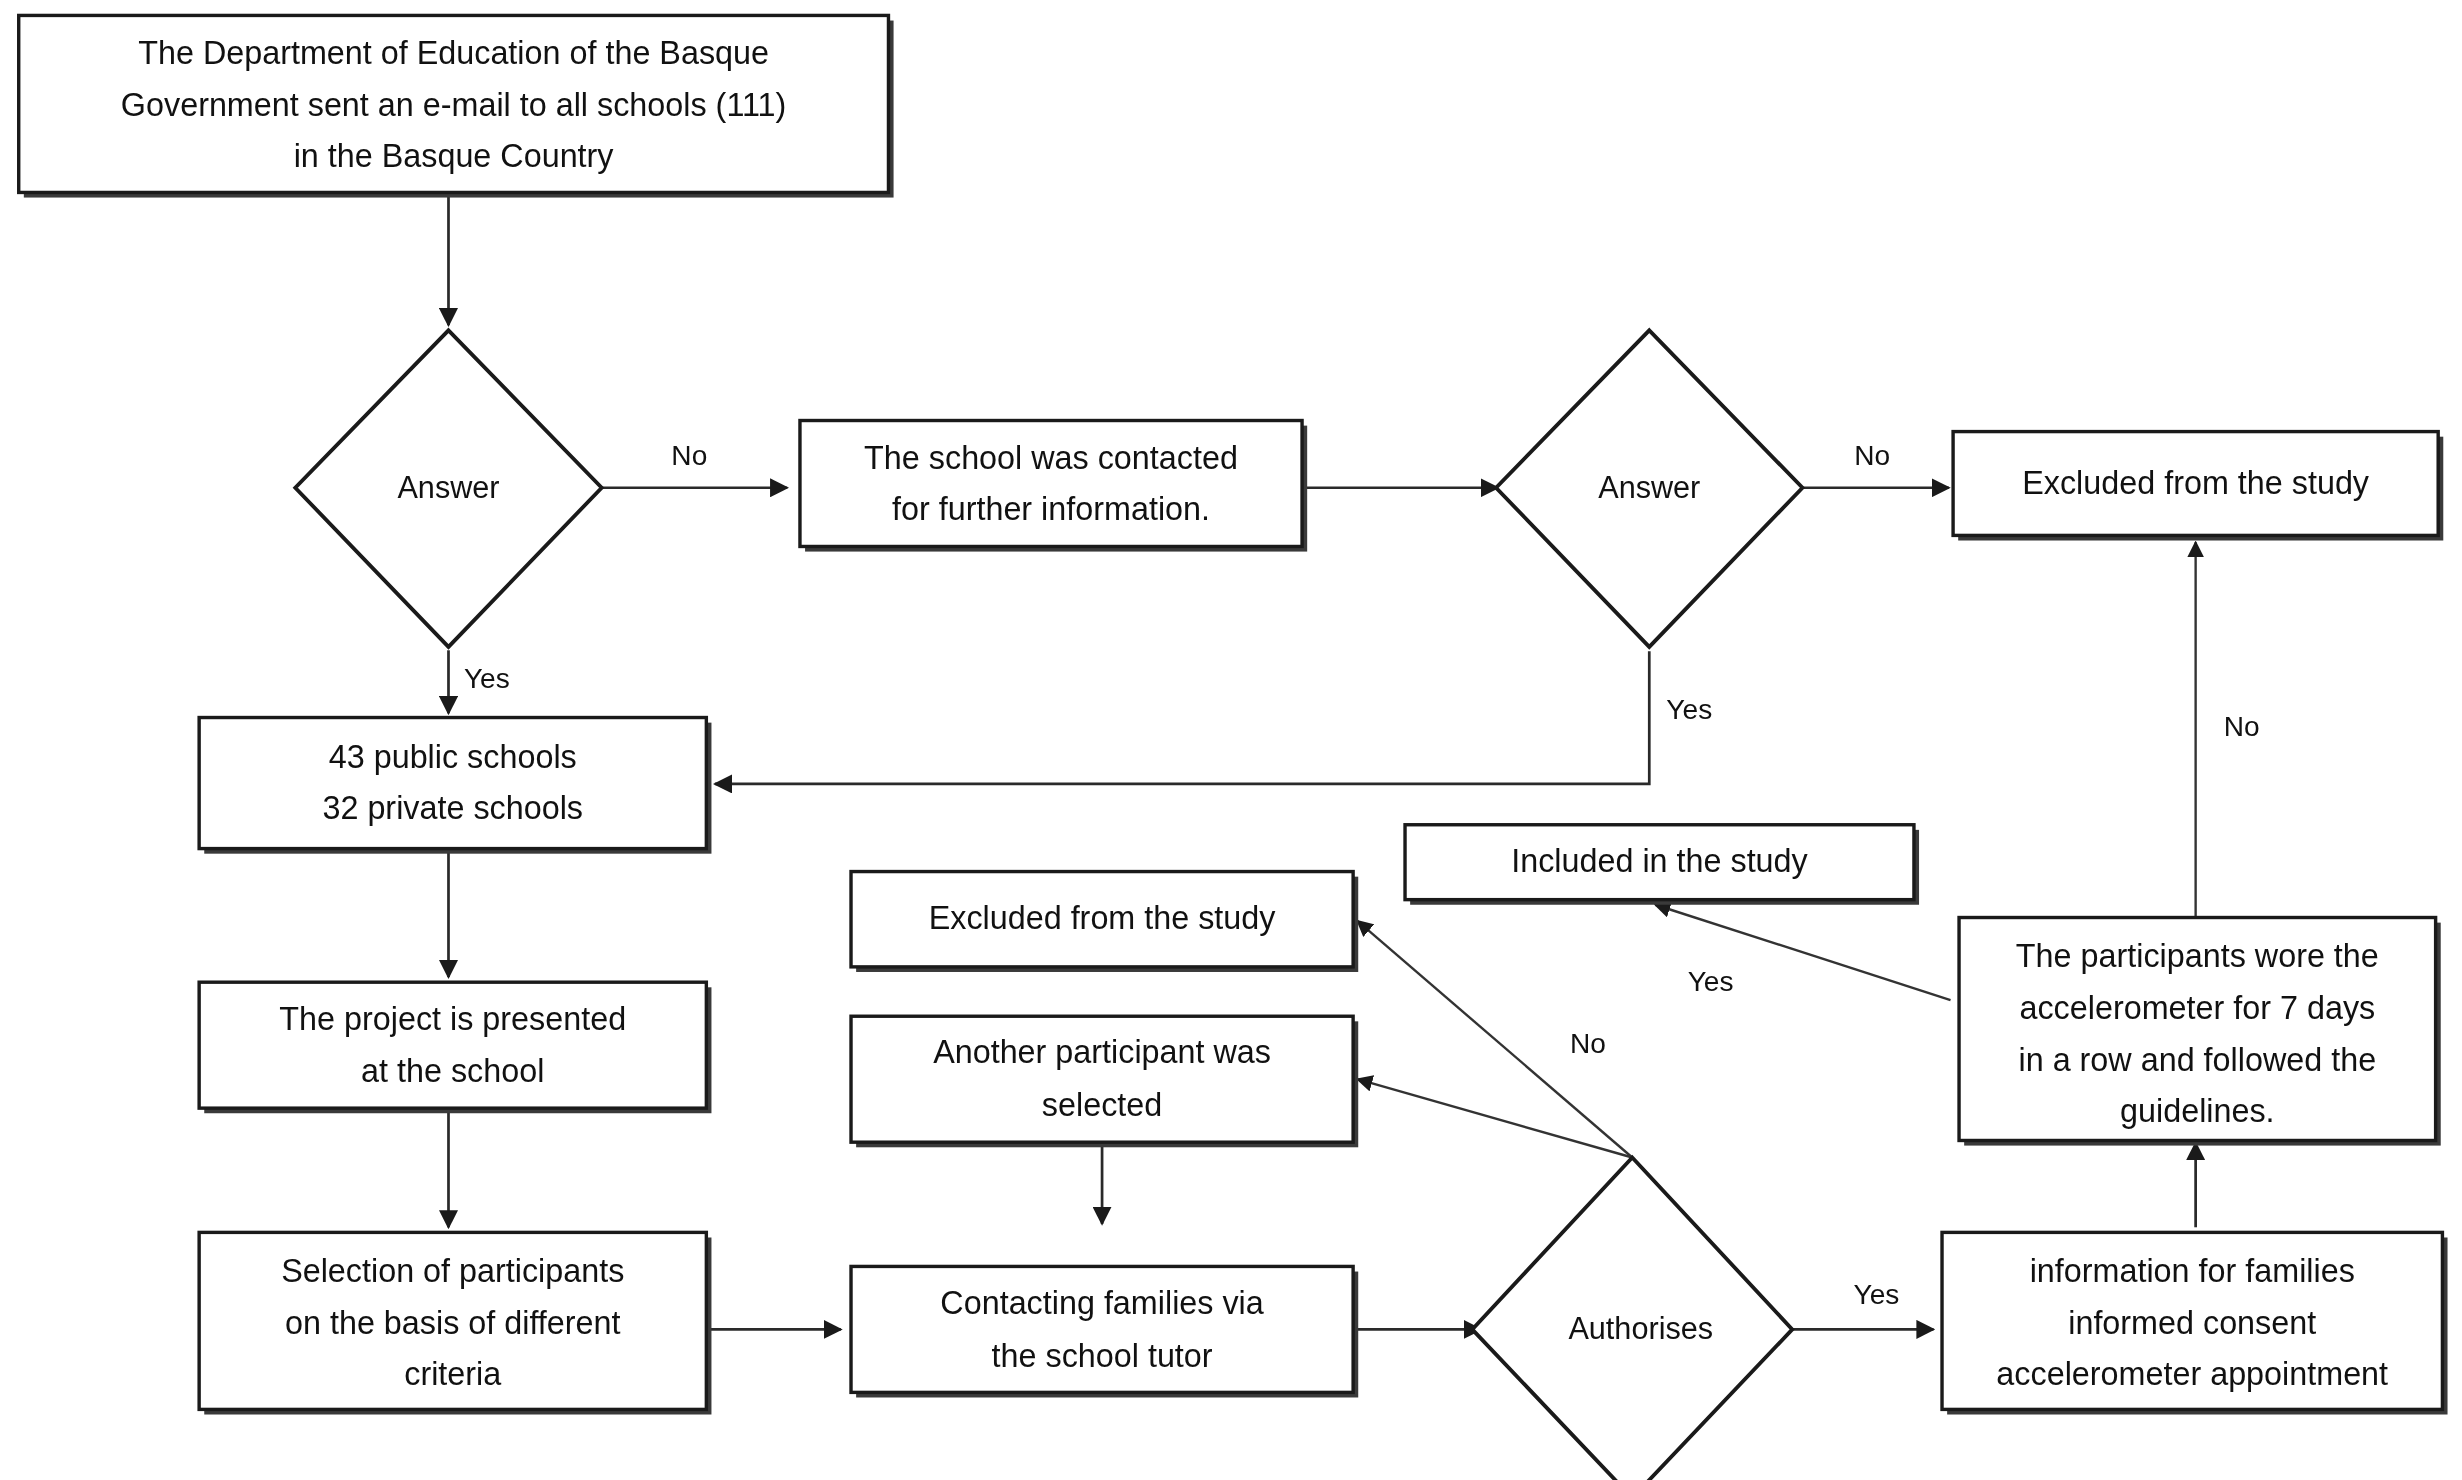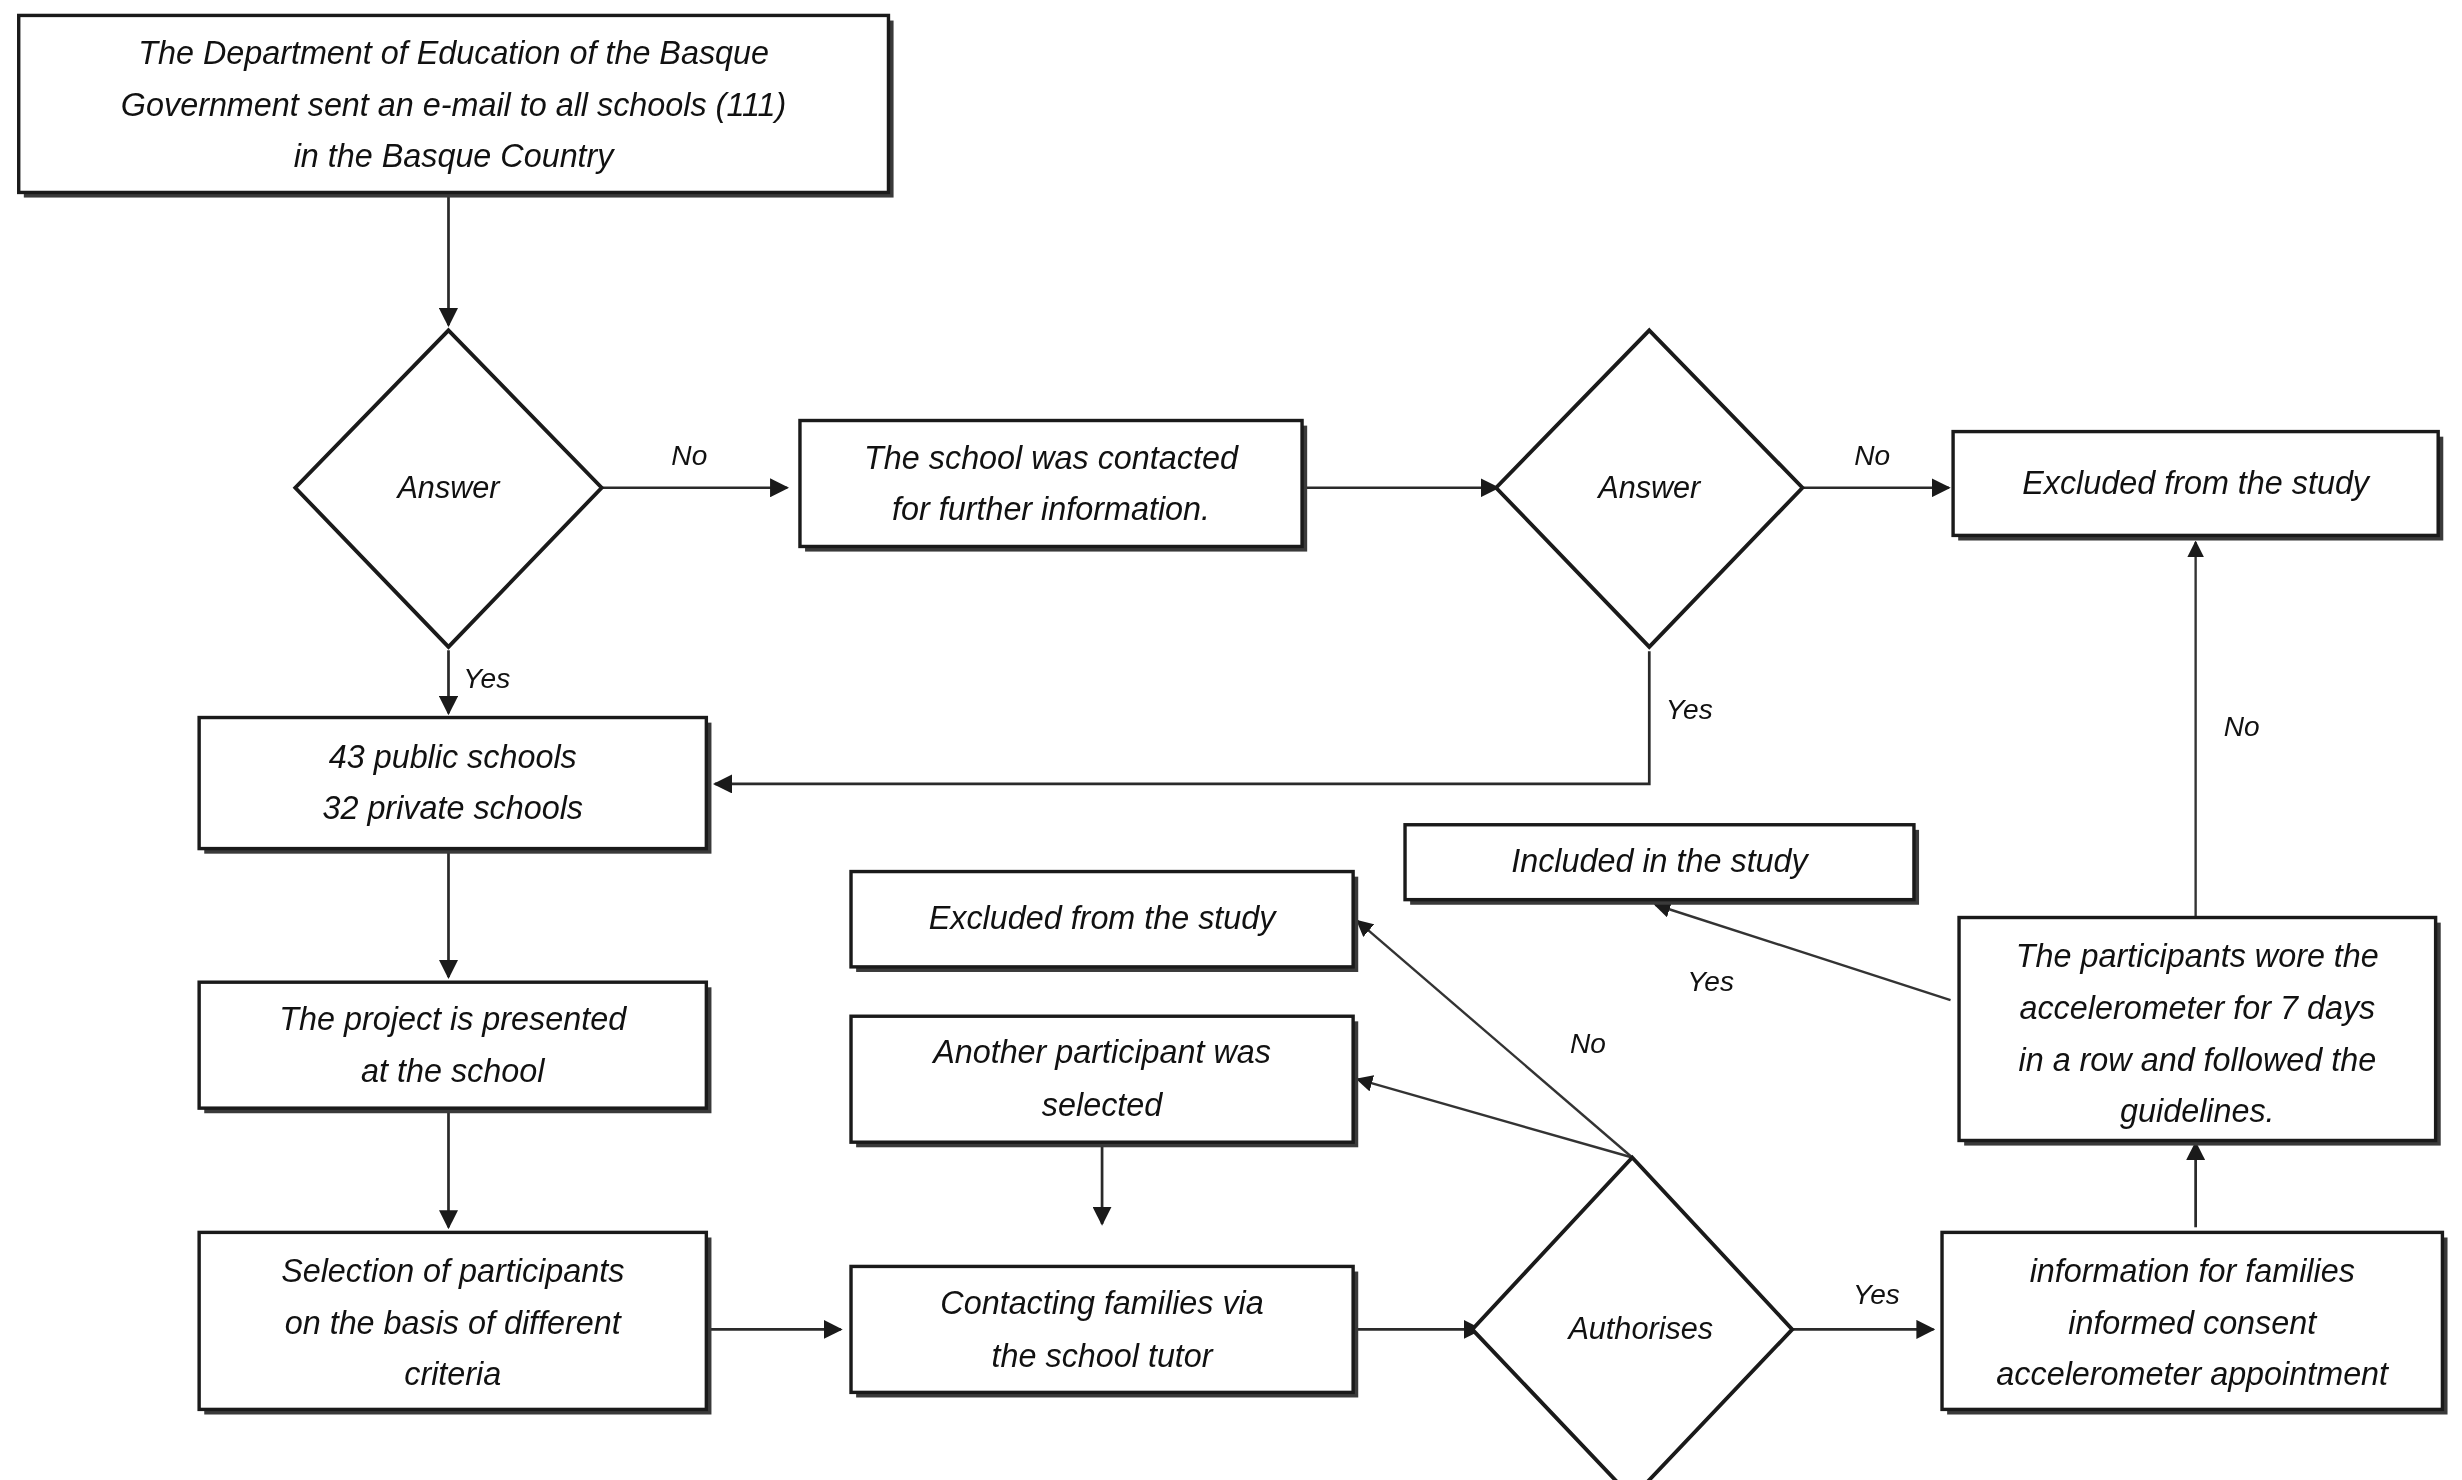--- a/index.html
+++ b/index.html
@@ -10,21 +10,20 @@
   body {
     width: 2462px;
     height: 1481px;
     overflow: hidden;
     font-family: "Liberation Sans", sans-serif;
   }
   #flow-root {
     position: relative;
     width: 2462px;
     height: 1347px;
-    font-style: italic;
   }
   svg#flow-svg {
     display: block;
     width: 2462px;
     height: 1481px;
   }
   .node-rect {
     fill: #ffffff;
     stroke: #1a1a1a;
     stroke-width: 4;

